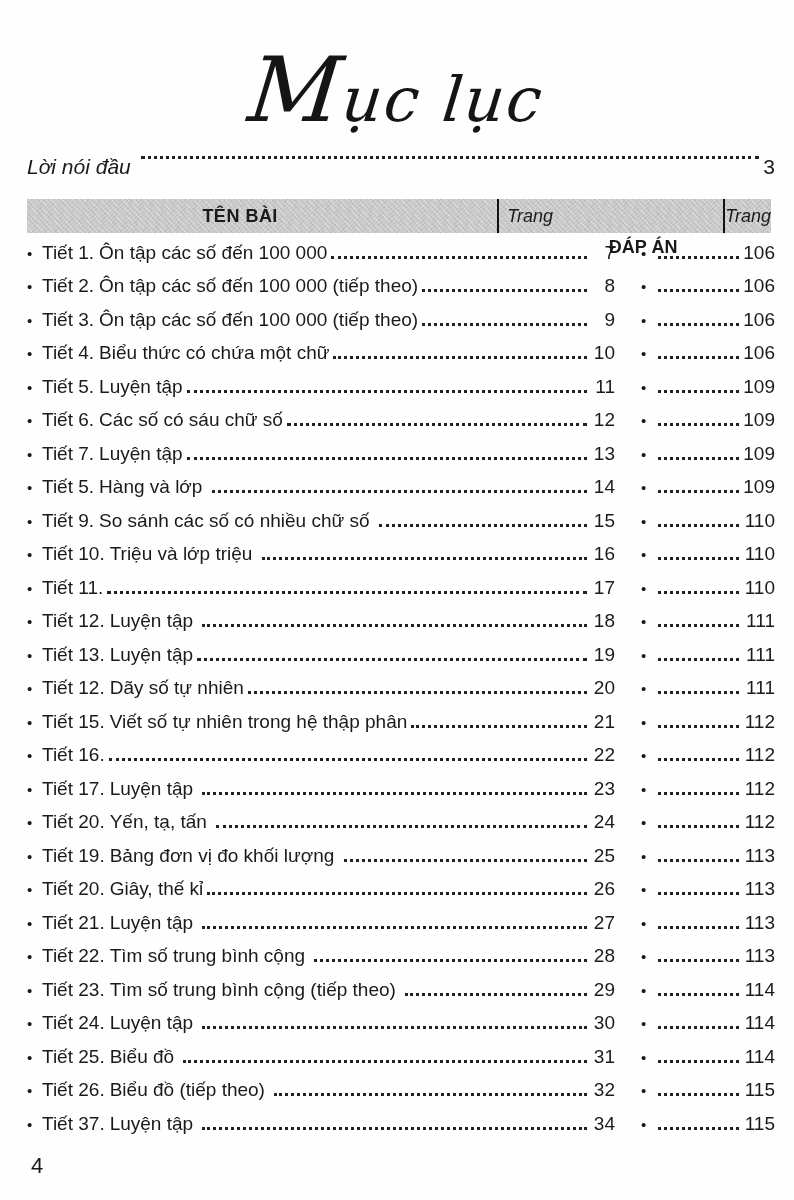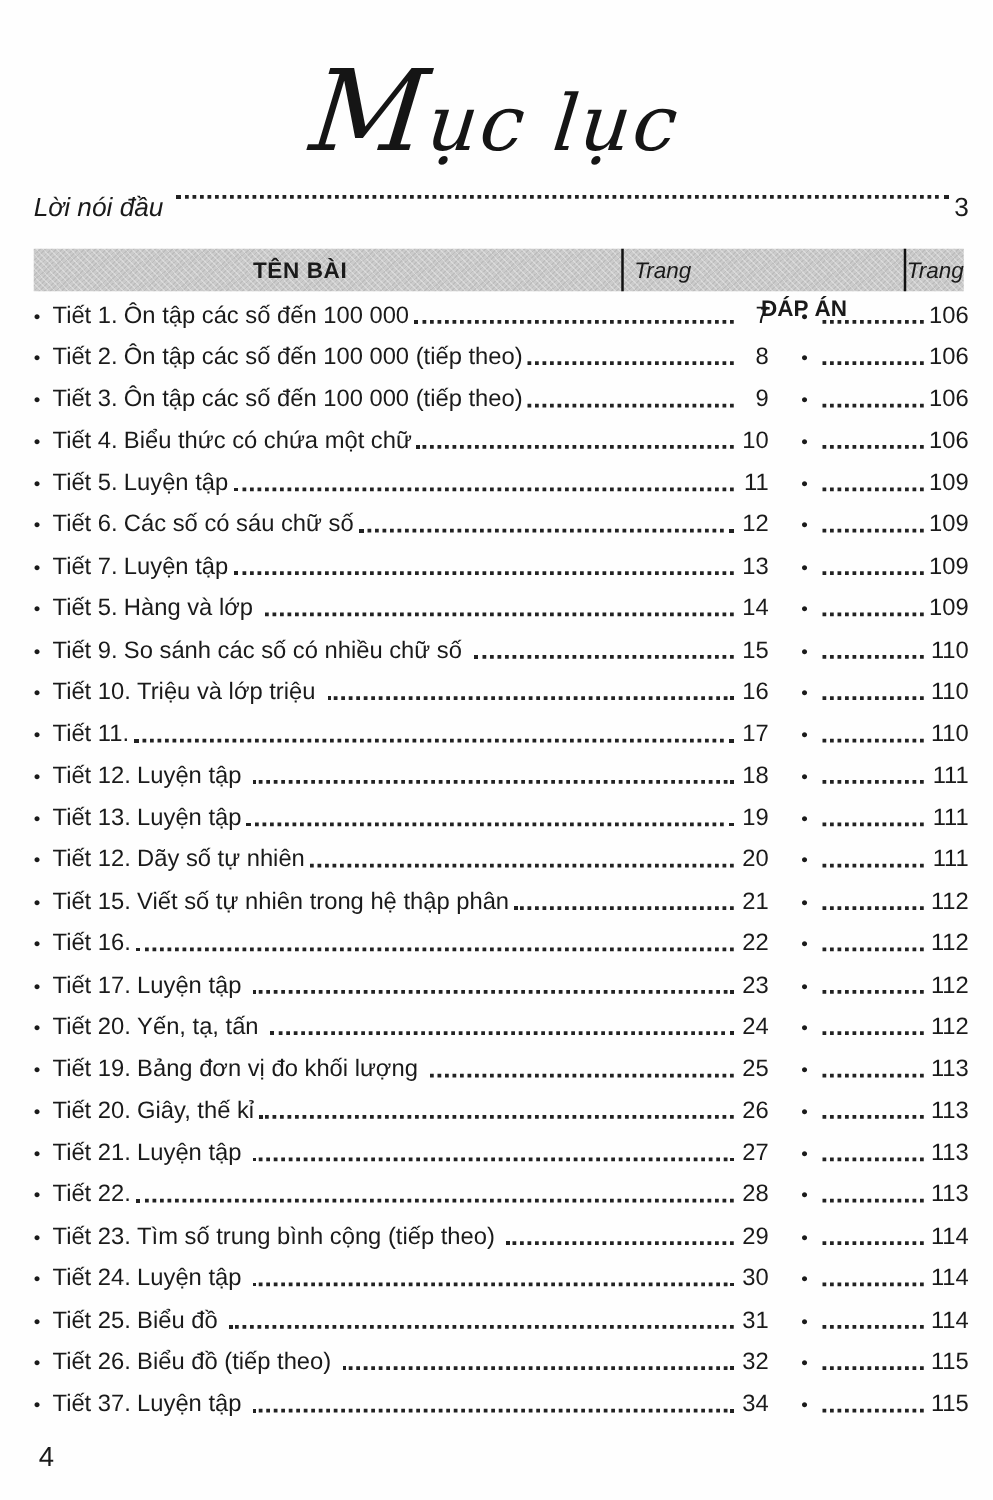--- a/index.html
+++ b/index.html
@@ -433,20 +433,21 @@
         <span class="bullet">•</span>
         <span class="dots"></span>
         <span class="pagenum">113</span>
       </div>
     </div>
 
     <div class="row">
       <div class="left">
         <span class="bullet">•</span>
         <span class="lesson-label">Tiết 22.</span>
+        <span class="lesson-title">Tìm số trung bình cộng </span>
         <span class="dots"></span>
         <span class="pagenum">28</span>
       </div>
       <div class="right">
         <span class="bullet">•</span>
         <span class="dots"></span>
         <span class="pagenum">113</span>
       </div>
     </div>
 

